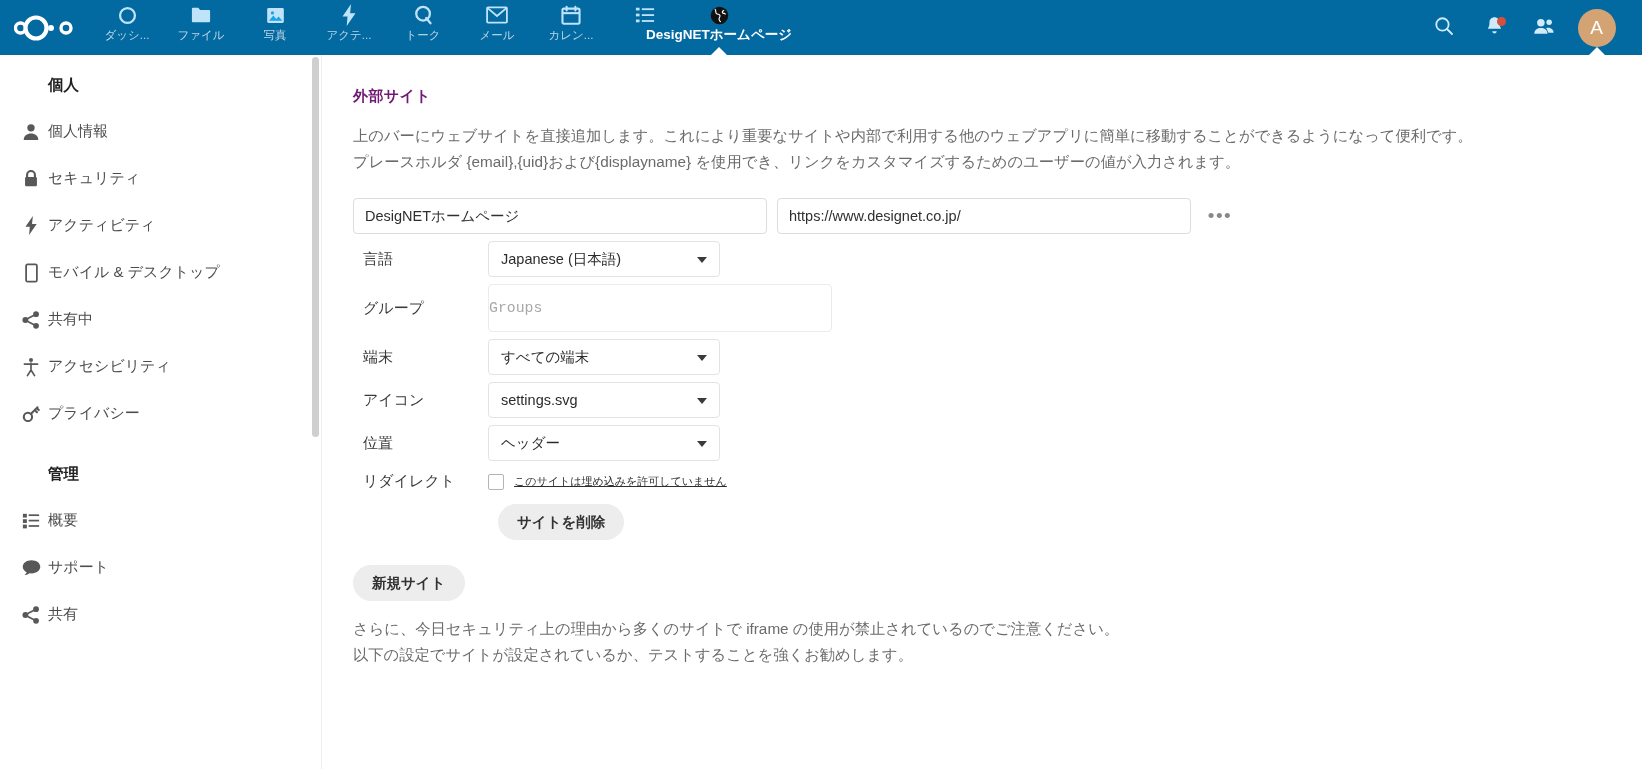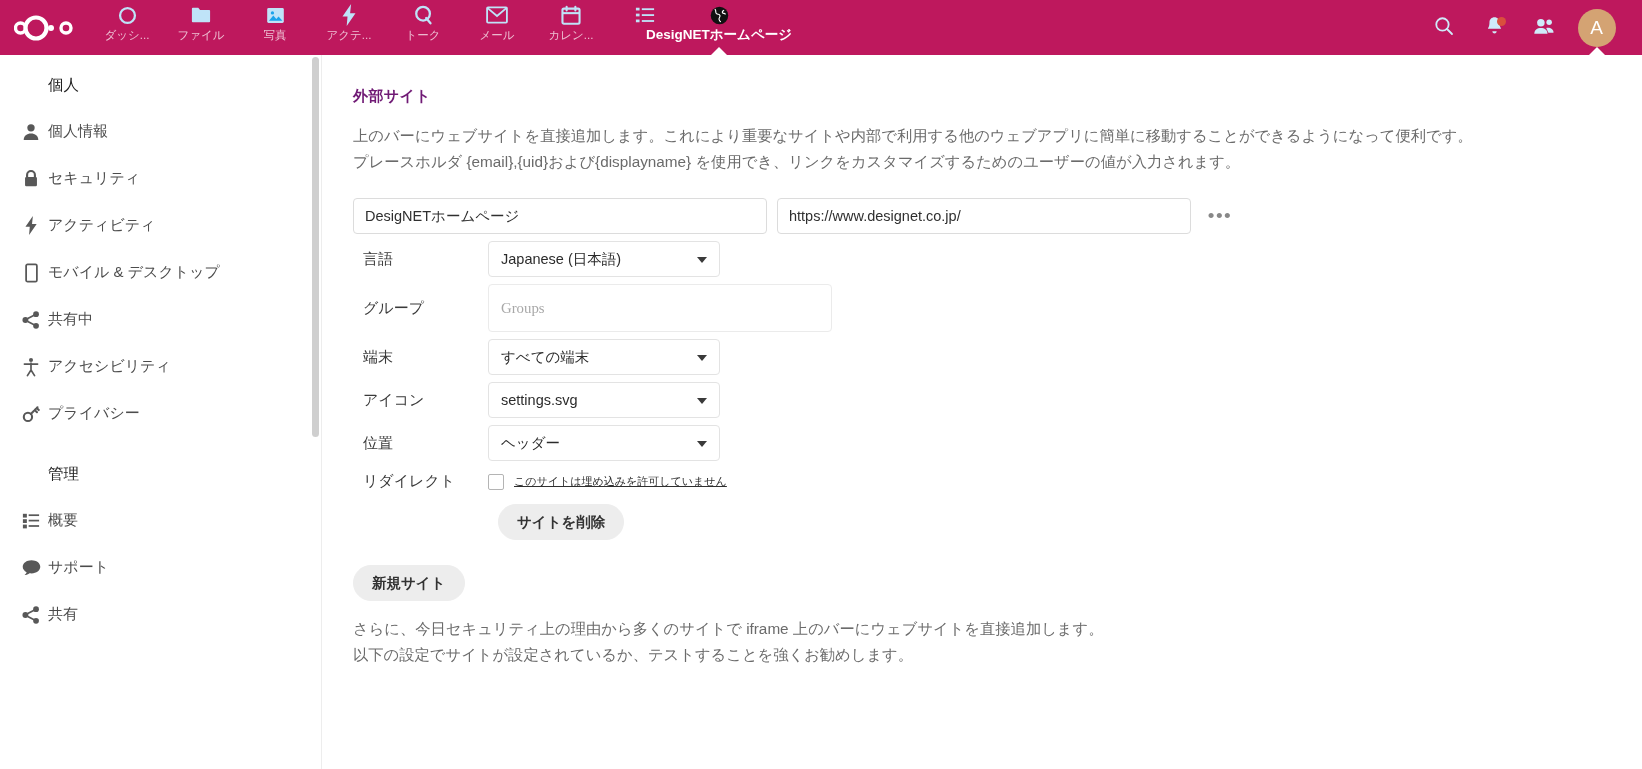--- a/index.html
+++ b/index.html
@@ -8,21 +8,21 @@
     width: 1642px; height: 769px;
     overflow: hidden;
     background: #ffffff;
     font-family: "Liberation Sans", "DejaVu Sans", sans-serif;
   }
 
   
   #header {
     position: absolute; top: 0; left: 0;
     width: 1642px; height: 55px;
-    background: #be185d;
+    background: #0369a1;
     display: flex; align-items: center;
     z-index: 50;
   }
   #logo-wrap {
     width: 90px; height: 55px;
     display: flex; align-items: center; justify-content: center;
     flex: 0 0 auto;
   }
   .nc-logo { display:block; }
 
@@ -118,21 +118,21 @@
   #sidebar {
     position: absolute;
     top: 55px; left: 0;
     width: 322px; height: 714px;
     background: #ffffff;
     border-right: 1px solid #ededed;
     overflow: hidden;
   }
   .nav-caption {
     font-size: 15.5px;
-    font-weight: normal;
+    font-weight: bold;
     color: #222222;
     padding: 0 0 0 48px;
     height: 46px;
     display: flex; align-items: center;
   }
   #nav-caption-personal { margin-top: 7px; }
   #nav-caption-admin { margin-top: 14px; }
   .nav-item {
     height: 47px;
     display: flex; align-items: center;
@@ -237,23 +237,23 @@
     border-left: 5px solid transparent;
     border-right: 5px solid transparent;
     border-top: 6px solid #3a3a3a;
   }
   #groups-input {
     width: 344px; height: 48px;
     border: 1px solid #ebebeb;
     border-radius: 4px;
     font-size: 14.8px;
     color: #2b2b2b;
-    padding: 0 12px;
+    padding: 0 0;
     background: #ffffff;
-    font-family: Liberation Serif, serif;
+    font-family: Liberation Mono, monospace;
     outline: none;
   }
   #groups-input::placeholder { color: #a8a8a8; }
 
   .check-row { display: flex; align-items: center; margin-top: 11px; }
   .cb {
     width: 16px; height: 16px;
     border: 1px solid #b4b4b4;
     border-radius: 2px;
     background: #fff;
@@ -614,17 +614,17 @@
       <button class="btn">サイトを削除</button>
     </div>
 
   </div>
 
   <div id="new-site-row" style="margin-left:30px;">
     <button class="btn">新規サイト</button>
   </div>
 
   <div id="notes-block">
-    <div class="note-line">さらに、今日セキュリティ上の理由から多くのサイトで iframe 上のバーにウェブサイトを直接追加します。</div>
+    <div class="note-line">さらに、今日セキュリティ上の理由から多くのサイトで iframe の使用が禁止されているのでご注意ください。</div>
     <div class="note-line">以下の設定でサイトが設定されているか、テストすることを強くお勧めします。</div>
   </div>
 
 </div>
 
 </body></html>

